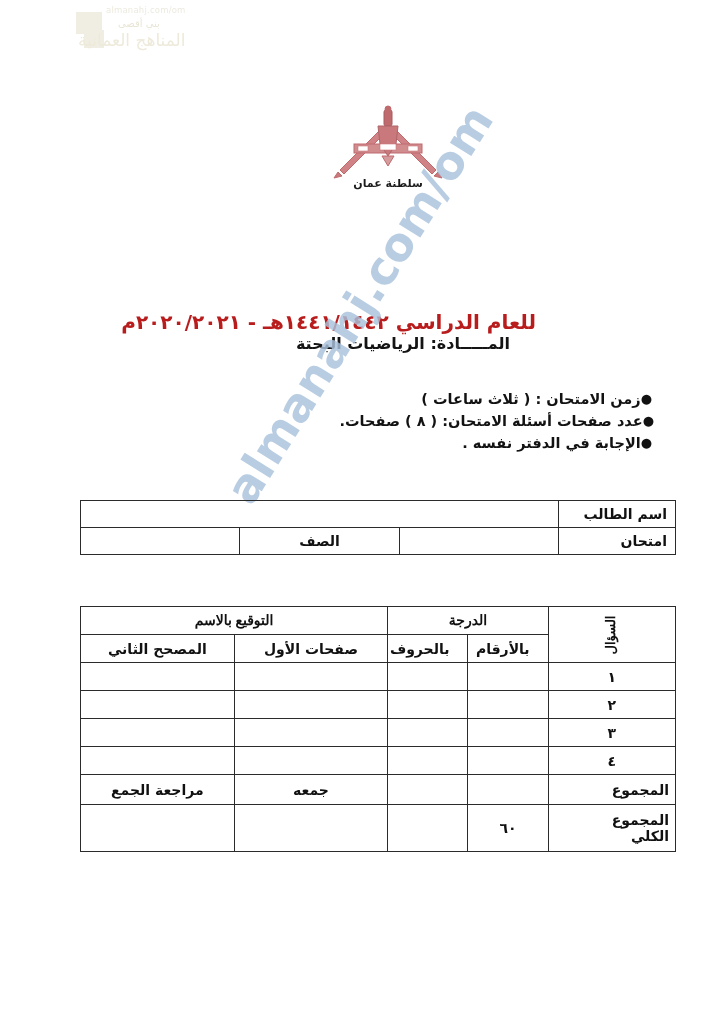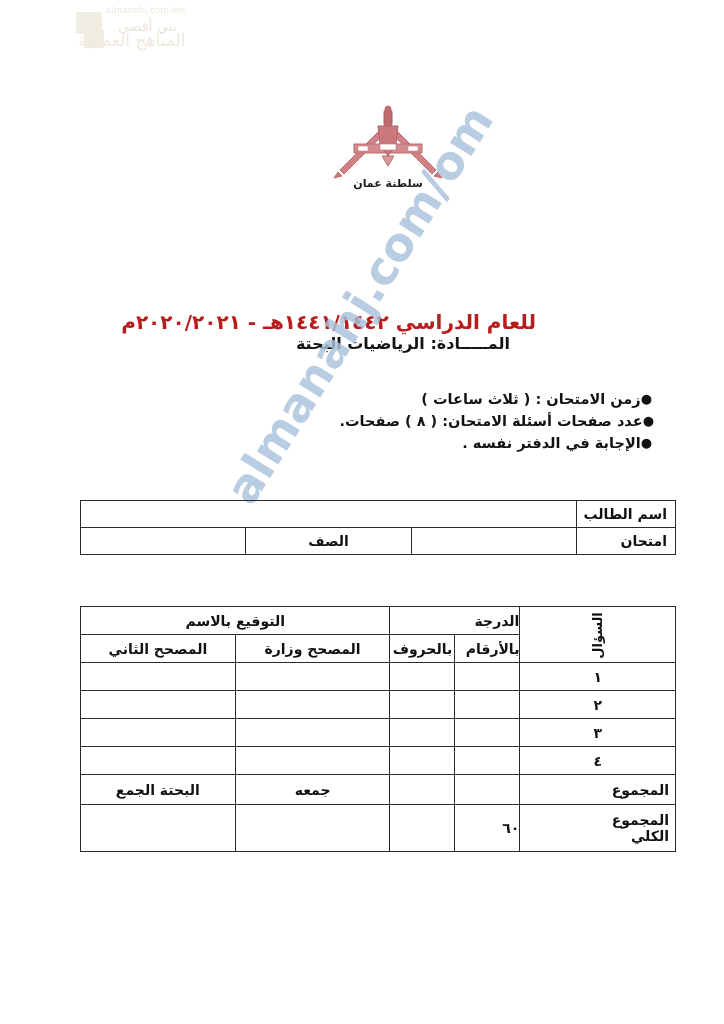--- a/index.html
+++ b/index.html
@@ -46,21 +46,21 @@
   }
   .corner-logo .cl-sq {
     position: absolute;
     background: #f0eee2;
   }
   .corner-logo .cl-sq.a { left: 0px;  top: 8px;  width: 26px; height: 22px; }
   .corner-logo .cl-sq.b { left: 8px;  top: 26px; width: 20px; height: 18px; }
   .corner-logo .cl-ar1 {
     position: absolute;
     left: 42px; top: 14px;
-    font-size: 14px;
+    font-size: 10px;
     color: #e9e6d6;
     white-space: nowrap;
   }
   .corner-logo .cl-ar2 {
     position: absolute;
     left: 2px; top: 26px;
     font-size: 17px;
     color: #eeeadb;
     white-space: nowrap;
     letter-spacing: .5px;
@@ -177,21 +177,21 @@
     border-collapse: collapse;
     table-layout: fixed;
     background: transparent;
   }
   table.grid td {
     border: 1px solid #2b2b2b;
     font-size: 14px;
     font-weight: 700;
     color: #111111;
     text-align: center;
-    padding: 0 0;
+    padding: 0 18px;
     background: transparent;
   }
   table.grid td.lbl {
     text-align: right;
     padding-right: 8px;
   }
   table.grid td.blank { }
 
   
   #student-table {
@@ -205,21 +205,21 @@
   #student-table td.klass-blank { width: 108px; }
 
   
   #grade-table {
     right: 48px;
     top: 606px;
     width: 596px;
   }
   #grade-table td { height: 27px; }
   #grade-table td.q-col { width: 84px; }
-  #grade-table td.num-col { width: 70px; text-align: right; }
+  #grade-table td.num-col { width: 70px; }
   #grade-table td.letters-col { width: 96px; text-align: center; }
   #grade-table td.m1-col { width: 168px; }
   #grade-table td.m2-col { width: 178px; margin-top: 12px; }
 
   #grade-table td.q-head {
     vertical-align: middle;
     padding: 0;
   }
   .rot {
     display: inline-block;
@@ -229,21 +229,21 @@
     font-weight: 700;
   }
   #grade-table td.total-lbl,
   #grade-table td.grand-lbl {
     text-align: right;
     padding-right: 6px;
     line-height: 16px;
   }
   #grade-table tr.grand td { height: 46px; }
   #grade-table tr.sum td { height: 29px; }
-  #grade-table tr.head-top td { height: 27px; }
+  #grade-table tr.head-top td { height: 27px; font-family: Liberation Serif, serif; }
   #grade-table tr.head-sub td { height: 27px; }
 </style>
 </head>
 <body>
 
 <div class="page">
 
   <div class="corner-logo">
     <div class="cl-sq a"></div>
     <div class="cl-sq b"></div>
@@ -314,21 +314,21 @@
       <tr class="head-top">
         <td class="q-col q-head" rowspan="2">
           <span class="rot">السؤال</span>
         </td>
         <td class="num-col" colspan="2">الدرجة</td>
         <td class="m1-col" colspan="2">التوقيع بالاسم</td>
       </tr>
       <tr class="head-sub">
         <td class="num-col">بالأرقام</td>
         <td class="letters-col">بالحروف</td>
-        <td class="m1-col">المصحح وزارة</td>
+        <td class="m1-col">صفحات الأول</td>
         <td class="m2-col">المصحح الثاني</td>
       </tr>
 
       <tr>
         <td class="q-col">١</td>
         <td class="num-col"></td>
         <td class="letters-col"></td>
         <td class="m1-col"></td>
         <td class="m2-col"></td>
       </tr>
@@ -352,21 +352,21 @@
         <td class="letters-col"></td>
         <td class="m1-col"></td>
         <td class="m2-col"></td>
       </tr>
 
       <tr class="sum">
         <td class="q-col total-lbl">المجموع</td>
         <td class="num-col"></td>
         <td class="letters-col"></td>
         <td class="m1-col">جمعه</td>
-        <td class="m2-col">البحتة الجمع</td>
+        <td class="m2-col">مراجعة الجمع</td>
       </tr>
 
       <tr class="grand">
         <td class="q-col grand-lbl">
           <span>المجموع</span><br>
           <span>الكلي</span>
         </td>
         <td class="num-col">٦٠</td>
         <td class="letters-col"></td>
         <td class="m1-col"></td>

